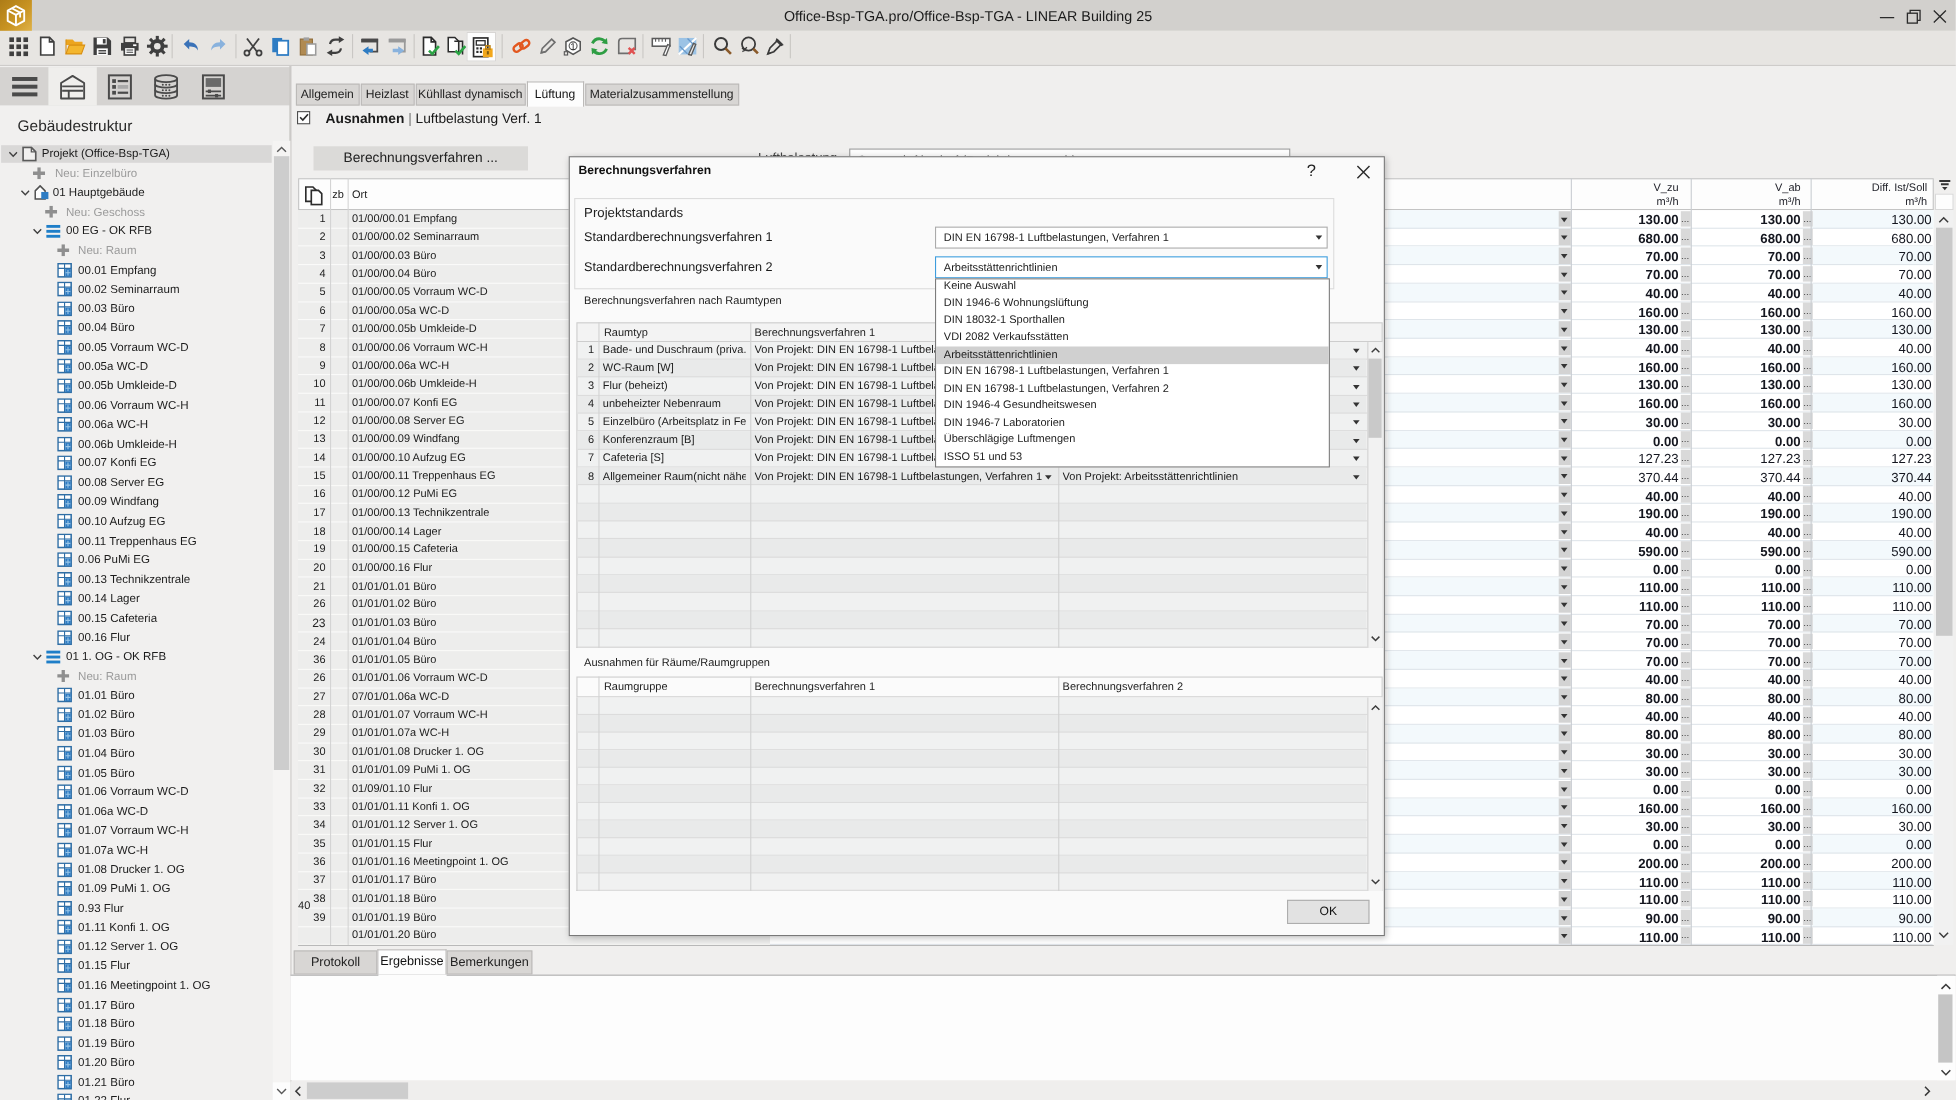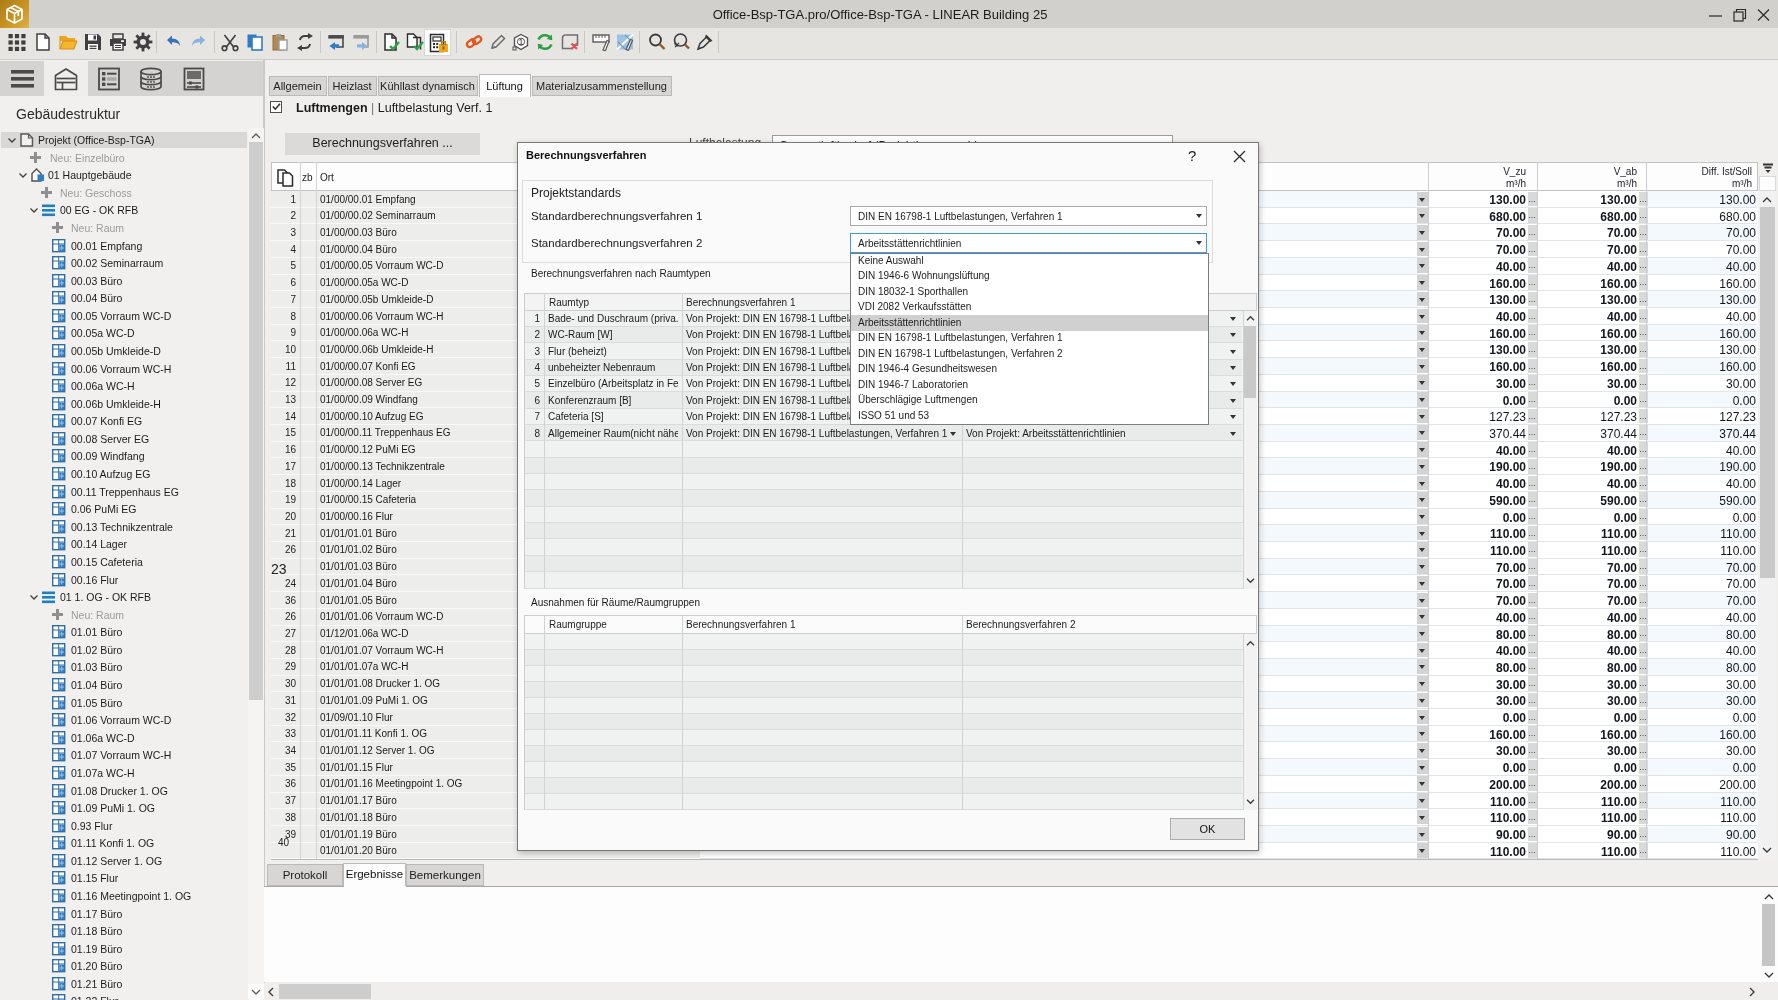--- a/index.html
+++ b/index.html
@@ -527,21 +527,21 @@
   </svg>
 <div class="a tx" style="left:268.5px;top:75.5px;width:58px;height:20px;background:#d8d6d4;border:1px solid #bcbab8;font-size:11px;text-align:center;line-height:19px;color:#222">Allgemein</div>
 <div class="a tx" style="left:327.5px;top:75.5px;width:49px;height:20px;background:#d8d6d4;border:1px solid #bcbab8;font-size:11px;text-align:center;line-height:19px;color:#222">Heizlast</div>
 <div class="a tx" style="left:377.5px;top:75.5px;width:100px;height:20px;background:#d8d6d4;border:1px solid #bcbab8;font-size:11px;text-align:center;line-height:19px;color:#222">Kühllast dynamisch</div>
 <div class="a tx" style="left:478.5px;top:74px;width:52px;height:23px;background:#fdfdfd;border:1px solid #bcbab8;border-bottom:none;font-size:11px;text-align:center;line-height:22px;color:#111">Lüftung</div>
 <div class="a tx" style="left:531.5px;top:75.5px;width:140px;height:20px;background:#d8d6d4;border:1px solid #bcbab8;font-size:11px;text-align:center;line-height:19px;color:#222">Materialzusammenstellung</div>
 <div class="a" style="left:270px;top:101px;width:12px;height:12px;background:#fdfdfd;border:1px solid #4d4d4d"></div>
 <svg class="a" style="left:272px;top:103px" width="9" height="8" viewBox="0 0 9 8">
     <path d="M0.8 3.6 L3.3 6.2 L8 0.8" fill="none" stroke="#2b2b2b" stroke-width="1.5"></path>
   </svg>
-<div class="a tx" style="left:296px;top:101px;width:420px;font-size:12.5px"><b>Luftmengen</b> <span style="color:#777">|</span> Luftbelastung Verf. 1</div>
+<div class="a tx" style="left:296px;top:101px;width:420px;font-size:12.5px"><b>Ausnahmen</b> <span style="color:#777">|</span> Luftbelastung Verf. 1</div>
 <div class="a tx" style="left:285px;top:133px;width:195px;height:22px;background:#dbdad8;font-size:12.5px;text-align:center;line-height:21px;color:#222">Berechnungsverfahren ...</div>
 <div class="a tx" style="left:689px;top:136px;width:80px;font-size:12px;color:#444">Luftbelastung</div>
 <div class="a" style="left:772px;top:135px;width:401px;height:22px;background:#fdfdfd;border:1px solid #9a9a9a"></div>
 <div class="a tx" style="left:779px;top:139px;width:380px;font-size:12px;color:#222">Gesamtluftbedarf (Berichtigung nach)</div>
 <div class="a" style="left:271px;top:161.5px;width:1486.5px;height:29.5px;background:#fdfdfd;border:1px solid #c4c4c4"></div>
 <div class="a" style="left:271px;top:191px;width:429px;height:668.4px;background:#ededec"></div>
 <div class="a" style="left:700px;top:191px;width:1057.5px;height:668.4px;background:#fff"></div>
 <div class="a" style="left:271px;top:206.7px;width:429px;height:1px;background:#fafaf9"></div>
 <div class="a" style="left:1262px;top:191.0px;width:156px;height:16.7px;background:#f3f9fc"></div>
 <div class="a" style="left:1646.5px;top:191.0px;width:111px;height:16.7px;background:#f3f9fc"></div>
@@ -803,21 +803,21 @@
 <div class="a" style="left:1419px;top:548.4px;width:0;height:0;border-left:3.2px solid transparent;border-right:3.2px solid transparent;border-top:4px solid #333"></div>
 <div class="a tx" style="left:1430px;top:543.9px;width:96px;font-size:12px;text-align:right;font-weight:700;color:#14161f">110.00</div>
 <div class="a" style="left:1527.5px;top:542.4px;width:9px;height:14.7px;background:#d9d9d9;font-size:9px;line-height:14px;text-align:center;color:#444">...</div>
 <div class="a tx" style="left:1541px;top:543.9px;width:96px;font-size:12px;text-align:right;font-weight:700;color:#14161f">110.00</div>
 <div class="a" style="left:1638.5px;top:542.4px;width:9px;height:14.7px;background:#d9d9d9;font-size:9px;line-height:14px;text-align:center;color:#444">...</div>
 <div class="a tx" style="left:1655px;top:543.9px;width:101px;font-size:12px;text-align:right;color:#14161f">110.00</div>
 <div class="a" style="left:271px;top:574.3px;width:429px;height:1px;background:#fafaf9"></div>
 <div class="a" style="left:1262px;top:558.6px;width:156px;height:16.7px;background:#f3f9fc"></div>
 <div class="a" style="left:1646.5px;top:558.6px;width:111px;height:16.7px;background:#f3f9fc"></div>
 <div class="a" style="left:700px;top:574.3px;width:1057px;height:1px;background:#dfe5ea"></div>
-<div class="a tx" style="left:271px;top:561.1px;width:25px;font-size:14px;text-align:left;color:#222">23</div>
+<div class="a tx" style="left:271px;top:561.1px;width:25px;font-size:11px;text-align:right;color:#222">23</div>
 <div class="a tx" style="left:320px;top:561.1px;width:196px;font-size:10px;color:#1a1a1a">01/01/01.03 Büro</div>
 <div class="a" style="left:1417px;top:559.1px;width:10.5px;height:14.7px;background:#d3d3d3"></div>
 <div class="a" style="left:1419px;top:565.1px;width:0;height:0;border-left:3.2px solid transparent;border-right:3.2px solid transparent;border-top:4px solid #333"></div>
 <div class="a tx" style="left:1430px;top:560.6px;width:96px;font-size:12px;text-align:right;font-weight:700;color:#14161f">70.00</div>
 <div class="a" style="left:1527.5px;top:559.1px;width:9px;height:14.7px;background:#d9d9d9;font-size:9px;line-height:14px;text-align:center;color:#444">...</div>
 <div class="a tx" style="left:1541px;top:560.6px;width:96px;font-size:12px;text-align:right;font-weight:700;color:#14161f">70.00</div>
 <div class="a" style="left:1638.5px;top:559.1px;width:9px;height:14.7px;background:#d9d9d9;font-size:9px;line-height:14px;text-align:center;color:#444">...</div>
 <div class="a tx" style="left:1655px;top:560.6px;width:101px;font-size:12px;text-align:right;color:#14161f">70.00</div>
 <div class="a" style="left:271px;top:591.0px;width:429px;height:1px;background:#fafaf9"></div>
 <div class="a" style="left:700px;top:591.0px;width:1057px;height:1px;background:#dfe5ea"></div>
@@ -852,21 +852,21 @@
 <div class="a tx" style="left:1430px;top:610.8px;width:96px;font-size:12px;text-align:right;font-weight:700;color:#14161f">40.00</div>
 <div class="a" style="left:1527.5px;top:609.2px;width:9px;height:14.7px;background:#d9d9d9;font-size:9px;line-height:14px;text-align:center;color:#444">...</div>
 <div class="a tx" style="left:1541px;top:610.8px;width:96px;font-size:12px;text-align:right;font-weight:700;color:#14161f">40.00</div>
 <div class="a" style="left:1638.5px;top:609.2px;width:9px;height:14.7px;background:#d9d9d9;font-size:9px;line-height:14px;text-align:center;color:#444">...</div>
 <div class="a tx" style="left:1655px;top:610.8px;width:101px;font-size:12px;text-align:right;color:#14161f">40.00</div>
 <div class="a" style="left:271px;top:641.2px;width:429px;height:1px;background:#fafaf9"></div>
 <div class="a" style="left:1262px;top:625.5px;width:156px;height:16.7px;background:#f3f9fc"></div>
 <div class="a" style="left:1646.5px;top:625.5px;width:111px;height:16.7px;background:#f3f9fc"></div>
 <div class="a" style="left:700px;top:641.2px;width:1057px;height:1px;background:#dfe5ea"></div>
 <div class="a tx" style="left:271px;top:628.0px;width:25px;font-size:10px;text-align:right;color:#222">27</div>
-<div class="a tx" style="left:320px;top:628.0px;width:196px;font-size:10px;color:#1a1a1a">01/12/01.06a WC-D</div>
+<div class="a tx" style="left:320px;top:628.0px;width:196px;font-size:10px;color:#1a1a1a">07/01/01.06a WC-D</div>
 <div class="a" style="left:1417px;top:626.0px;width:10.5px;height:14.7px;background:#d3d3d3"></div>
 <div class="a" style="left:1419px;top:632.0px;width:0;height:0;border-left:3.2px solid transparent;border-right:3.2px solid transparent;border-top:4px solid #333"></div>
 <div class="a tx" style="left:1430px;top:627.5px;width:96px;font-size:12px;text-align:right;font-weight:700;color:#14161f">80.00</div>
 <div class="a" style="left:1527.5px;top:626.0px;width:9px;height:14.7px;background:#d9d9d9;font-size:9px;line-height:14px;text-align:center;color:#444">...</div>
 <div class="a tx" style="left:1541px;top:627.5px;width:96px;font-size:12px;text-align:right;font-weight:700;color:#14161f">80.00</div>
 <div class="a" style="left:1638.5px;top:626.0px;width:9px;height:14.7px;background:#d9d9d9;font-size:9px;line-height:14px;text-align:center;color:#444">...</div>
 <div class="a tx" style="left:1655px;top:627.5px;width:101px;font-size:12px;text-align:right;color:#14161f">80.00</div>
 <div class="a" style="left:271px;top:657.9px;width:429px;height:1px;background:#fafaf9"></div>
 <div class="a" style="left:700px;top:657.9px;width:1057px;height:1px;background:#dfe5ea"></div>
 <div class="a tx" style="left:271px;top:644.7px;width:25px;font-size:10px;text-align:right;color:#222">28</div>
@@ -1006,21 +1006,21 @@
 <div class="a tx" style="left:320px;top:828.5px;width:196px;font-size:10px;color:#1a1a1a">01/01/01.19 Büro</div>
 <div class="a" style="left:1417px;top:826.5px;width:10.5px;height:14.7px;background:#d3d3d3"></div>
 <div class="a" style="left:1419px;top:832.5px;width:0;height:0;border-left:3.2px solid transparent;border-right:3.2px solid transparent;border-top:4px solid #333"></div>
 <div class="a tx" style="left:1430px;top:828.0px;width:96px;font-size:12px;text-align:right;font-weight:700;color:#14161f">90.00</div>
 <div class="a" style="left:1527.5px;top:826.5px;width:9px;height:14.7px;background:#d9d9d9;font-size:9px;line-height:14px;text-align:center;color:#444">...</div>
 <div class="a tx" style="left:1541px;top:828.0px;width:96px;font-size:12px;text-align:right;font-weight:700;color:#14161f">90.00</div>
 <div class="a" style="left:1638.5px;top:826.5px;width:9px;height:14.7px;background:#d9d9d9;font-size:9px;line-height:14px;text-align:center;color:#444">...</div>
 <div class="a tx" style="left:1655px;top:828.0px;width:101px;font-size:12px;text-align:right;color:#14161f">90.00</div>
 <div class="a" style="left:271px;top:858.4px;width:429px;height:1px;background:#fafaf9"></div>
 <div class="a" style="left:700px;top:858.4px;width:1057px;height:1px;background:#dfe5ea"></div>
-<div class="a tx" style="left:271px;top:837px;width:25px;font-size:10px;text-align:center;color:#222">40</div>
+<div class="a tx" style="left:271px;top:818px;width:25px;font-size:10px;text-align:left;color:#222">40</div>
 <div class="a tx" style="left:320px;top:845.2px;width:196px;font-size:10px;color:#1a1a1a">01/01/01.20 Büro</div>
 <div class="a" style="left:1417px;top:843.2px;width:10.5px;height:14.7px;background:#d3d3d3"></div>
 <div class="a" style="left:1419px;top:849.2px;width:0;height:0;border-left:3.2px solid transparent;border-right:3.2px solid transparent;border-top:4px solid #333"></div>
 <div class="a tx" style="left:1430px;top:844.7px;width:96px;font-size:12px;text-align:right;font-weight:700;color:#14161f">110.00</div>
 <div class="a" style="left:1527.5px;top:843.2px;width:9px;height:14.7px;background:#d9d9d9;font-size:9px;line-height:14px;text-align:center;color:#444">...</div>
 <div class="a tx" style="left:1541px;top:844.7px;width:96px;font-size:12px;text-align:right;font-weight:700;color:#14161f">110.00</div>
 <div class="a" style="left:1638.5px;top:843.2px;width:9px;height:14.7px;background:#d9d9d9;font-size:9px;line-height:14px;text-align:center;color:#444">...</div>
 <div class="a tx" style="left:1655px;top:844.7px;width:101px;font-size:12px;text-align:right;color:#14161f">110.00</div>
 <div class="a" style="left:300px;top:161.5px;width:1px;height:697.9px;background:#d4d4d4"></div>
 <div class="a" style="left:316px;top:161.5px;width:1px;height:697.9px;background:#d4d4d4"></div>

